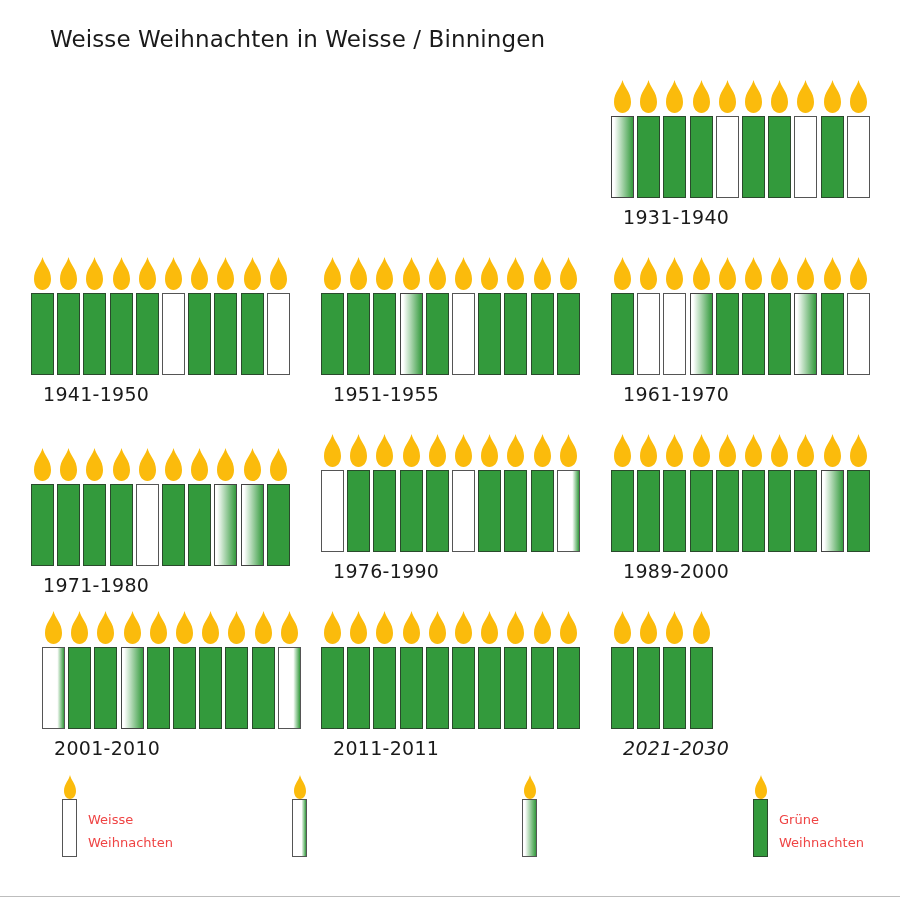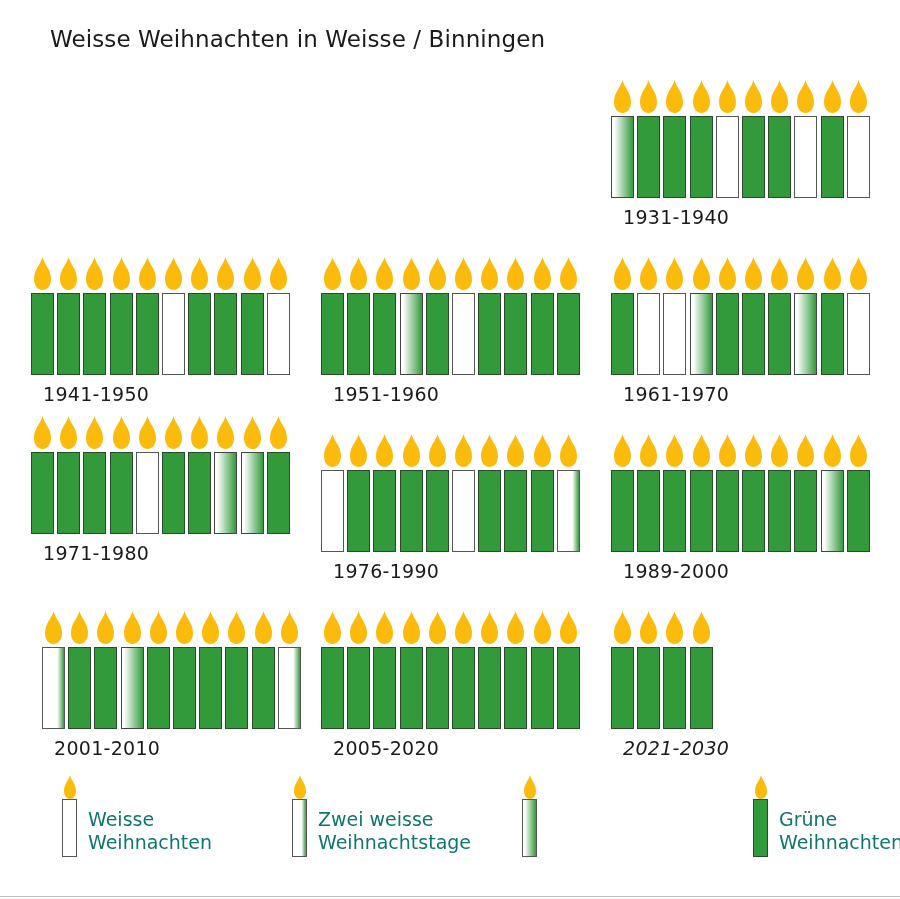--- a/index.html
+++ b/index.html
@@ -18,21 +18,21 @@
   .body.Z { background: linear-gradient(to right, #ffffff 0%, #ffffff 68%, #339a3c 100%); border-color: #555; }
   .dlabel { position: absolute; left: 12px; top: 126px; font-size: 19px; letter-spacing: 0.3px; }
   .legend-item { position: absolute; top: 775px; height: 85px; width: 210px; }
   .legend-item .lc { position: absolute; left: 0; top: 0; width: 16px; height: 82px; }
   .legend-item .lflame { position: absolute; left: 2px; top: 0; width: 12px; height: 24px; }
   .legend-item .lbody { position: absolute; left: 0; top: 24px; width: 13px; height: 56px; border: 1px solid #555; }
   .legend-item .lbody.W { background: #fff; }
   .legend-item .lbody.G { background: #339a3c; border-color: #2a4a2c; }
   .legend-item .lbody.E { background: linear-gradient(to right, #ffffff 0%, #ffffff 15%, #339a3c 100%); }
   .legend-item .lbody.Z { background: linear-gradient(to right, #ffffff 0%, #ffffff 65%, #339a3c 100%); }
-  .legend-item .ltext { position: absolute; left: 26px; top: 33px; font-size: 19px; line-height: 23px; color: #0f766e; }
+  .legend-item .ltext { position: absolute; left: 26px; top: 33px; font-size: 13px; line-height: 23px; color: #ef4444; }
   .bottom-rule { position: absolute; left: 0; right: 0; top: 896px; height: 1px; background: #bdbdbd; }
 </style>
 </head>
 <body>
 
 <div class="title">Weisse Weihnachten in Weisse / Binningen</div>
 
 <div class="decade" style="left:611px; top:80px;text-decoration:underline;">
   <div class="candles">
       <div class="candle" style="left: 0px;">
@@ -220,21 +220,21 @@
         </svg>
         <div class="body G"></div>
       </div>
       <div class="candle" style="left: 235.8px;">
         <svg class="flame" viewBox="0 0 17 33">
           <path d="M8.5 0 C10 7 17 12 17 22 C17 29 13 33 8.5 33 C4 33 0 29 0 22 C0 12 7 7 8.5 0 Z" fill="#fbbb0c"></path>
         </svg>
         <div class="body G"></div>
       </div>
     </div>
-  <div class="dlabel">1951-1960</div>
+  <div class="dlabel">1951-1955</div>
 </div>
 <div class="decade" style="left:611px; top:257px;text-decoration:underline;">
   <div class="candles">
       <div class="candle" style="left: 0px;">
         <svg class="flame" viewBox="0 0 17 33">
           <path d="M8.5 0 C10 7 17 12 17 22 C17 29 13 33 8.5 33 C4 33 0 29 0 22 C0 12 7 7 8.5 0 Z" fill="#fbbb0c"></path>
         </svg>
         <div class="body G"></div>
       </div>
       <div class="candle" style="left: 26.2px;">
@@ -288,21 +288,21 @@
       <div class="candle" style="left: 235.8px;">
         <svg class="flame" viewBox="0 0 17 33">
           <path d="M8.5 0 C10 7 17 12 17 22 C17 29 13 33 8.5 33 C4 33 0 29 0 22 C0 12 7 7 8.5 0 Z" fill="#fbbb0c"></path>
         </svg>
         <div class="body W"></div>
       </div>
     </div>
   <div class="dlabel">1961-1970</div>
 </div>
 
-<div class="decade" style="left:31px; top:416px;">
+<div class="decade" style="left:31px; top:448px;">
   <div class="candles">
       <div class="candle" style="left: 0px;">
         <svg class="flame" viewBox="0 0 17 33">
           <path d="M8.5 0 C10 7 17 12 17 22 C17 29 13 33 8.5 33 C4 33 0 29 0 22 C0 12 7 7 8.5 0 Z" fill="#fbbb0c"></path>
         </svg>
         <div class="body G"></div>
       </div>
       <div class="candle" style="left: 26.2px;">
         <svg class="flame" viewBox="0 0 17 33">
           <path d="M8.5 0 C10 7 17 12 17 22 C17 29 13 33 8.5 33 C4 33 0 29 0 22 C0 12 7 7 8.5 0 Z" fill="#fbbb0c"></path>
@@ -612,21 +612,21 @@
         </svg>
         <div class="body G"></div>
       </div>
       <div class="candle" style="left: 235.8px;">
         <svg class="flame" viewBox="0 0 17 33">
           <path d="M8.5 0 C10 7 17 12 17 22 C17 29 13 33 8.5 33 C4 33 0 29 0 22 C0 12 7 7 8.5 0 Z" fill="#fbbb0c"></path>
         </svg>
         <div class="body G"></div>
       </div>
     </div>
-  <div class="dlabel">2005-2020</div>
+  <div class="dlabel">2011-2011</div>
 </div>
 <div class="decade" style="left:611px; top:611px;font-style:italic;">
   <div class="candles">
       <div class="candle" style="left: 0px;">
         <svg class="flame" viewBox="0 0 17 33">
           <path d="M8.5 0 C10 7 17 12 17 22 C17 29 13 33 8.5 33 C4 33 0 29 0 22 C0 12 7 7 8.5 0 Z" fill="#fbbb0c"></path>
         </svg>
         <div class="body G"></div>
       </div>
       <div class="candle" style="left: 26.2px;">
@@ -663,24 +663,20 @@
     <div>Weihnachten</div>
   </div>
 </div>
 <div class="legend-item" style="left:292px;">
   <div class="lc">
     <svg class="lflame" viewBox="0 0 12 24">
         <path d="M6 0 C7 5 12 9 12 16 C12 21 9 24 6 24 C3 24 0 21 0 16 C0 9 5 5 6 0 Z" fill="#fbbb0c"></path>
       </svg>
     <div class="lbody Z"></div>
   </div>
-  <div class="ltext">
-    <div>Zwei weisse</div>
-    <div>Weihnachtstage</div>
-  </div>
 </div>
 <div class="legend-item" style="left:522px;">
   <div class="lc">
     <svg class="lflame" viewBox="0 0 12 24">
         <path d="M6 0 C7 5 12 9 12 16 C12 21 9 24 6 24 C3 24 0 21 0 16 C0 9 5 5 6 0 Z" fill="#fbbb0c"></path>
       </svg>
     <div class="lbody E"></div>
   </div>
 </div>
 <div class="legend-item" style="left:753px;">

